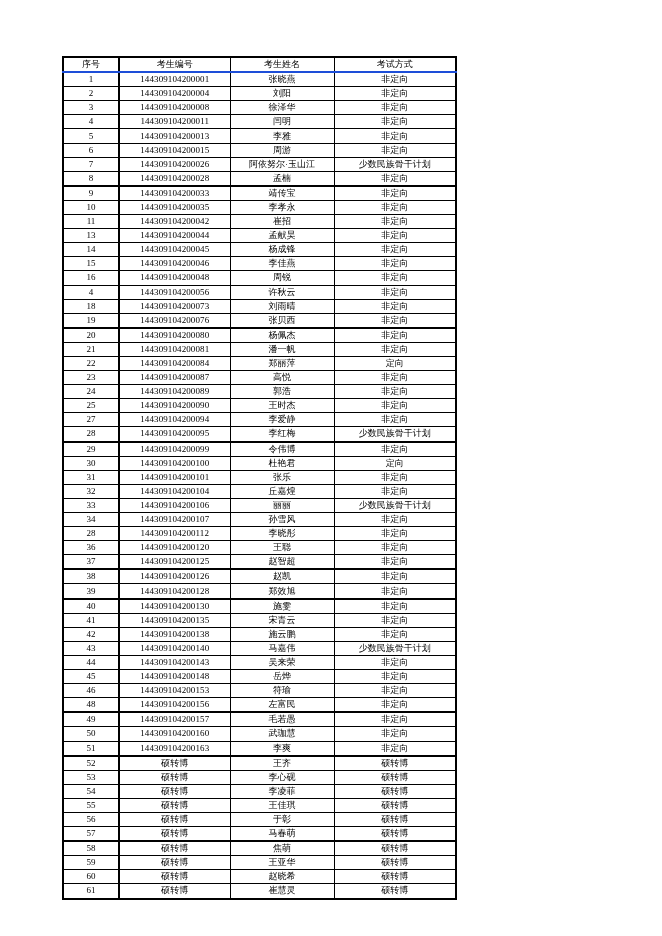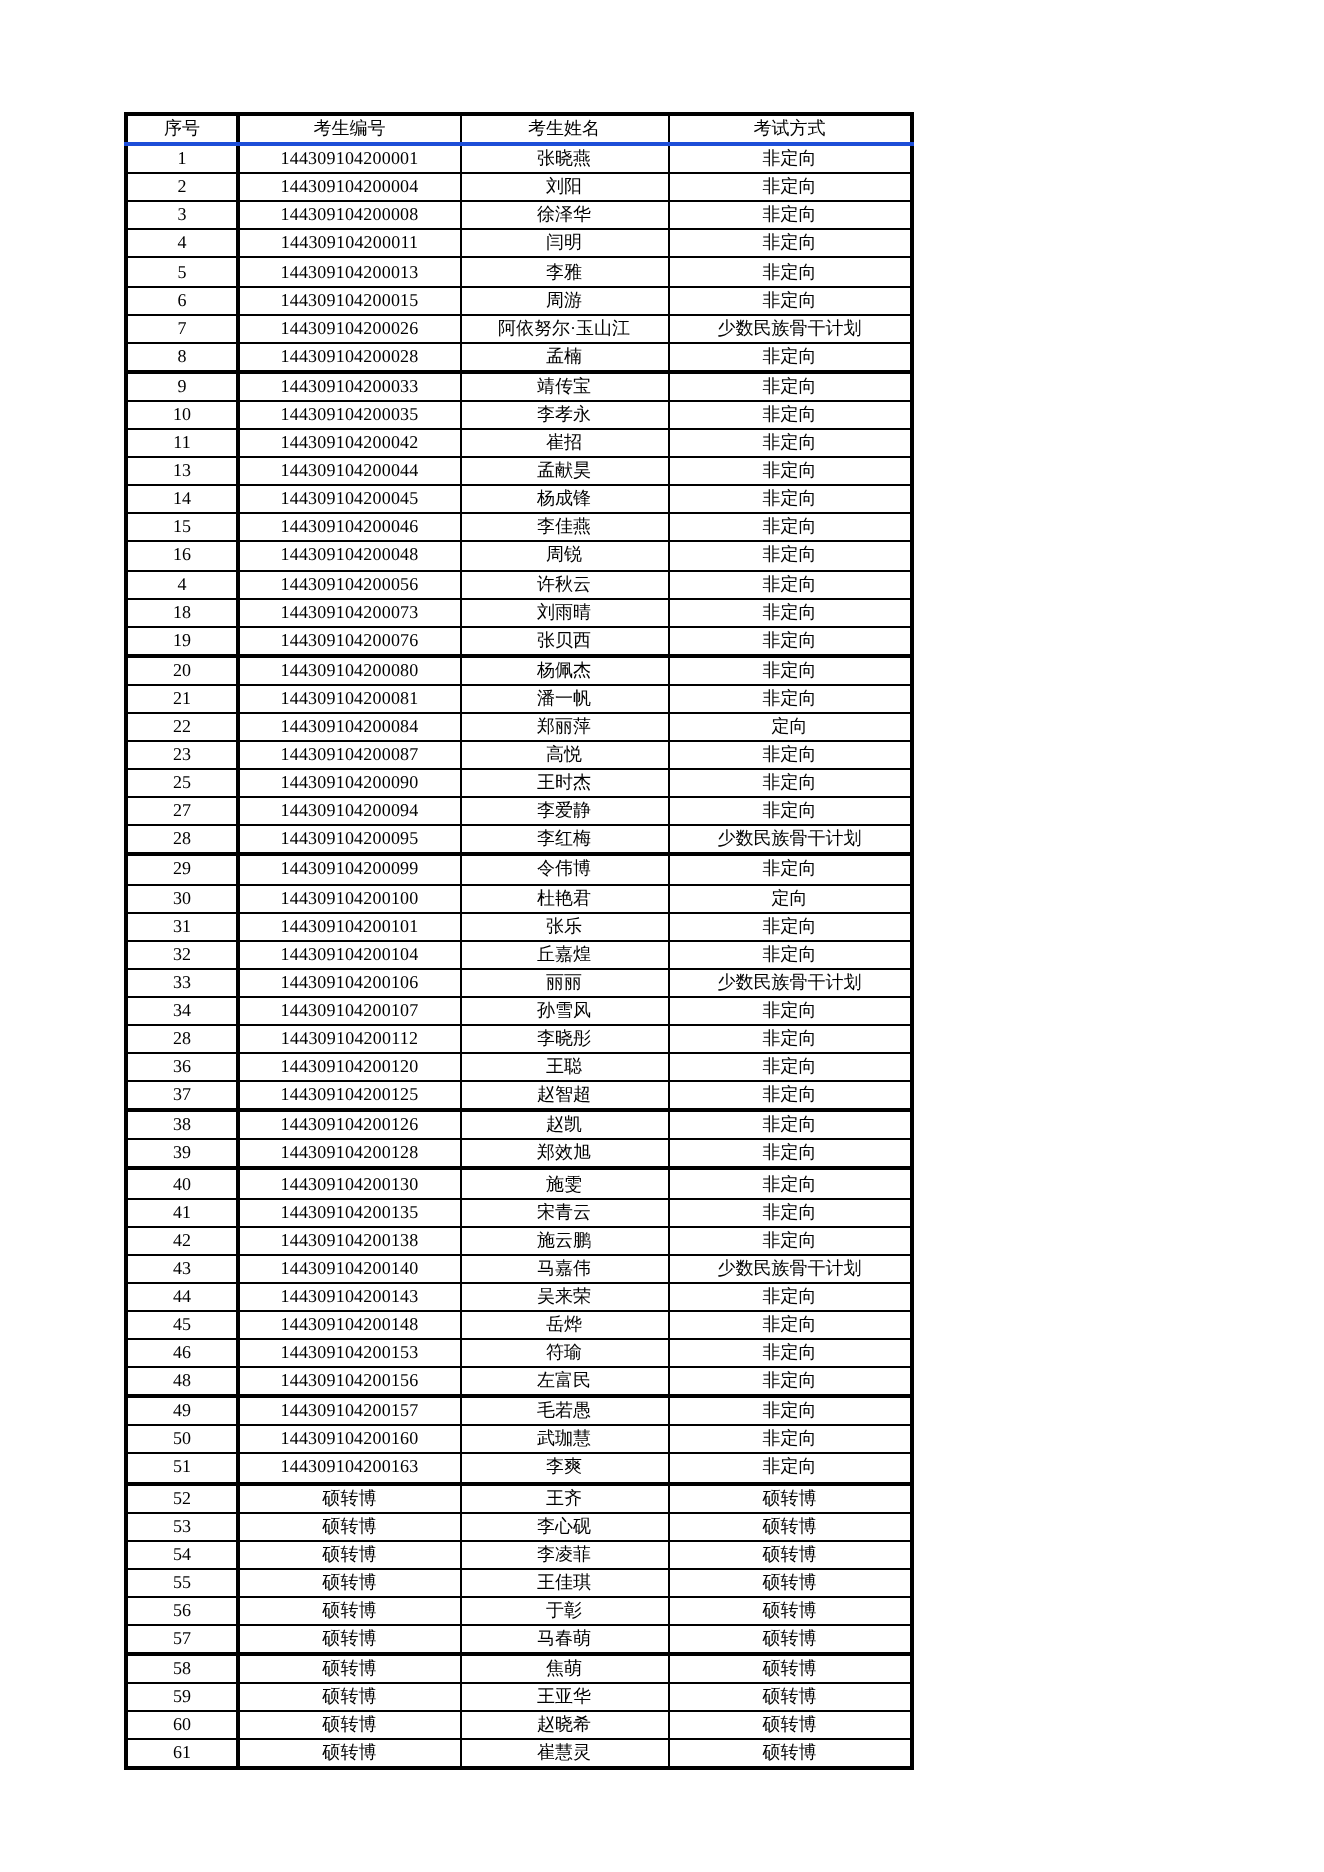--- a/index.html
+++ b/index.html
@@ -220,20 +220,26 @@
             <td class="cell-name">郑丽萍</td>
             <td class="cell-meth">定向</td>
           </tr>
           <tr>
             <td class="cell-seq col-seq">23</td>
             <td class="cell-num">144309104200087</td>
             <td class="cell-name">高悦</td>
             <td class="cell-meth">非定向</td>
           </tr>
           <tr>
+            <td class="cell-seq col-seq">24</td>
+            <td class="cell-num">144309104200089</td>
+            <td class="cell-name">郭浩</td>
+            <td class="cell-meth">非定向</td>
+          </tr>
+          <tr>
             <td class="cell-seq col-seq">25</td>
             <td class="cell-num">144309104200090</td>
             <td class="cell-name">王时杰</td>
             <td class="cell-meth">非定向</td>
           </tr>
           <tr>
             <td class="cell-seq col-seq">27</td>
             <td class="cell-num">144309104200094</td>
             <td class="cell-name">李爱静</td>
             <td class="cell-meth">非定向</td>

